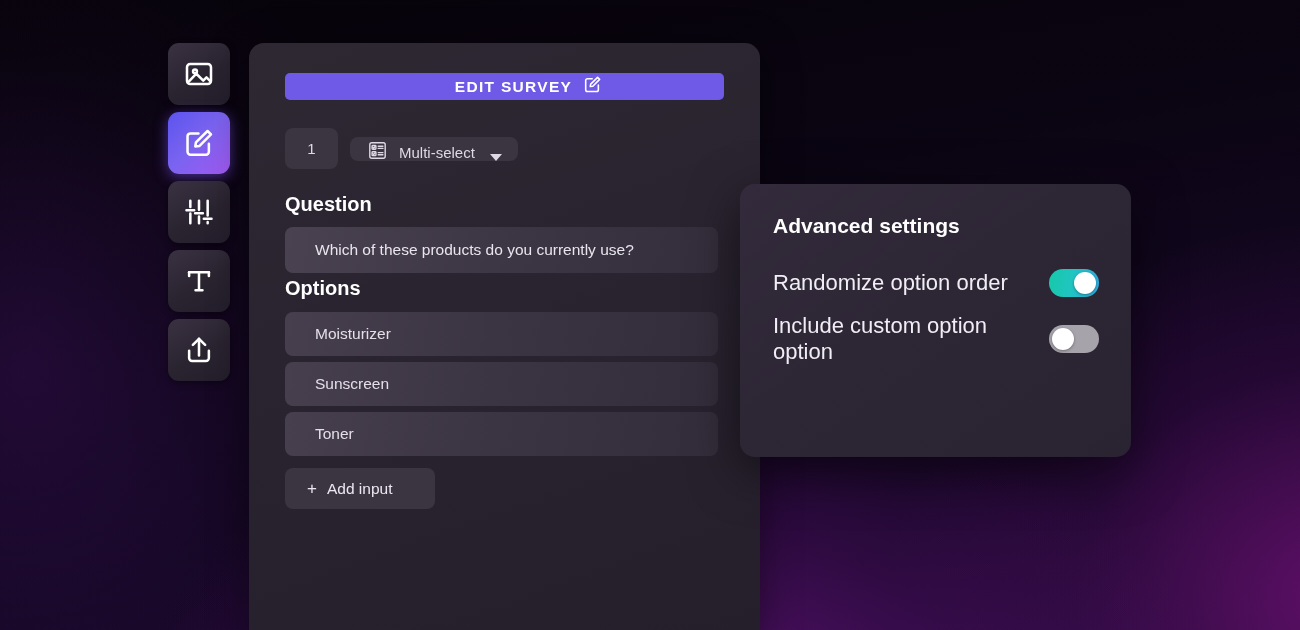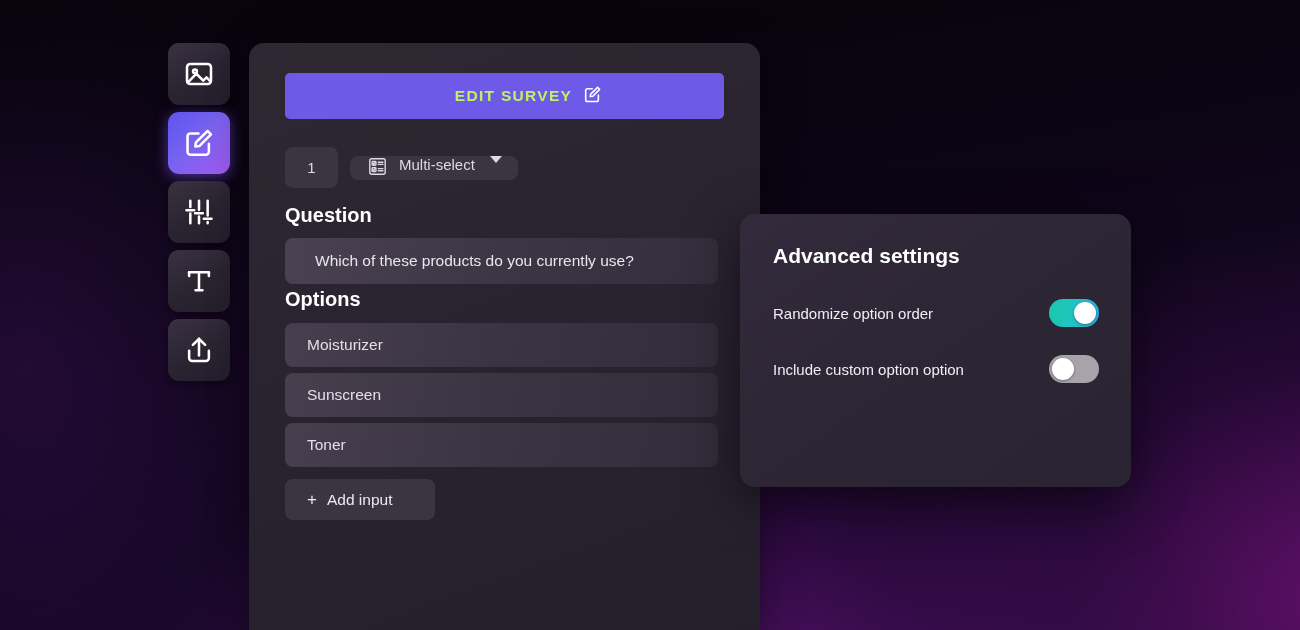--- a/index.html
+++ b/index.html
@@ -50,25 +50,25 @@
     position:absolute; left:249px; top:43px;
     width:511px; height:600px;
     border-radius:15px 15px 0 0;
     background:linear-gradient(160deg, #2e2833 0%, #2a2430 40%, #251f2c 100%);
     box-shadow:0 8px 40px rgba(0,0,0,0.45);
     padding:30px 36px 0 36px;
     z-index:6;
   }
 
   #edit-survey-btn {
-    width:439px; height:46px;
+    width:439px; height:27px;
     border:none;
     border-radius:5px;
     background:#6f5ae8;
-    color:#bef264;
+    color:#ffffff;
     font-family:"Liberation Sans", sans-serif;
     font-size:15.5px;
     font-weight:bold;
     letter-spacing:1.3px;
     display:flex; align-items:center; justify-content:center; gap:11px;
     cursor:pointer;
     padding-left:48px;
   }
   #edit-survey-btn svg { width:19px; height:19px; }
 
@@ -84,32 +84,32 @@
     font-size:15px;
     display:flex; align-items:center; justify-content:center;
     cursor:text;
   }
   #q-type {
     height:24px;
     border-radius:8px;
     background:#3b3441;
     color:#ded9e4;
     font-size:15px;
-    display:flex; align-items:flex-start; gap:11px;
+    display:flex; align-items:flex-end; gap:11px;
     padding:0 16px 0 17px;
     cursor:pointer;
   }
   #q-type .tsvg { width:21px; height:21px; display:block; }
   #q-type .caret { width:0;height:0;border-left:6px solid transparent;border-right:6px solid transparent;border-top:7px solid #ded9e4;margin-left:4px; }
 
   .section-title {
     color:#ffffff;
     font-size:20px;
     font-weight:bold;
-    margin-top:16px;
+    margin-top:24px;
     margin-bottom:11px;
   }
   .section-title.opts { margin-top:4px; margin-bottom:12px; }
 
   #question-field {
     width:433px; height:46px;
     border-radius:8px;
     background:linear-gradient(100deg, #4a4250 0%, #3d3644 48%, #342d3b 100%);
     color:#e9e5ee;
     font-size:15.5px;
@@ -119,21 +119,21 @@
   }
 
   #options-list { display:flex; flex-direction:column; gap:6px; }
   .option-row {
     width:433px; height:44px;
     border-radius:8px;
     background:linear-gradient(100deg, #473f4d 0%, #3b3442 48%, #332c3a 100%);
     color:#e4dfe9;
     font-size:15.5px;
     display:flex; align-items:center;
-    padding-left:22px;
+    padding-left:30px;
     cursor:text;
   }
 
   #add-option-btn {
     margin-top:12px;
     height:41px;
     width:150px;
     border:none;
     border-radius:8px;
     background:#3b3441;
@@ -141,40 +141,40 @@
     font-family:"Liberation Sans", sans-serif;
     font-size:15.5px;
     display:flex; align-items:center; gap:10px;
     padding-left:22px;
     cursor:pointer;
   }
   #add-option-btn .plus { font-size:17px; line-height:1; }
 
   
   #settings-card {
-    position:absolute; left:740px; top:214px;
+    position:absolute; left:740px; top:184px;
     width:391px; height:273px;
     border-radius:15px;
     background:linear-gradient(145deg, #332b3b 0%, #2d2635 45%, #2a2331 100%);
     box-shadow:0 14px 50px rgba(0,0,0,0.55);
     padding:30px 32px 0 33px;
     z-index:9;
   }
   #settings-title {
     color:#ffffff;
     font-size:21px;
     font-weight:bold;
     margin-bottom:26px;
   }
   .setting-row {
     display:flex; align-items:center; justify-content:space-between;
     height:38px;
     margin-bottom:18px;
   }
-  .setting-label { color:#f0edf4; font-size:15px; }
+  .setting-label { color:#f0edf4; font-size:22px; }
 
   .toggle {
     width:50px; height:28px;
     border-radius:14px;
     position:relative;
     cursor:pointer;
     flex:0 0 auto;
   }
   .toggle.on  { background:linear-gradient(100deg, #17c8a9 0%, #20c5c0 45%, #32a8e0 100%); }
   .toggle.off { background:#a6a3aa; }

